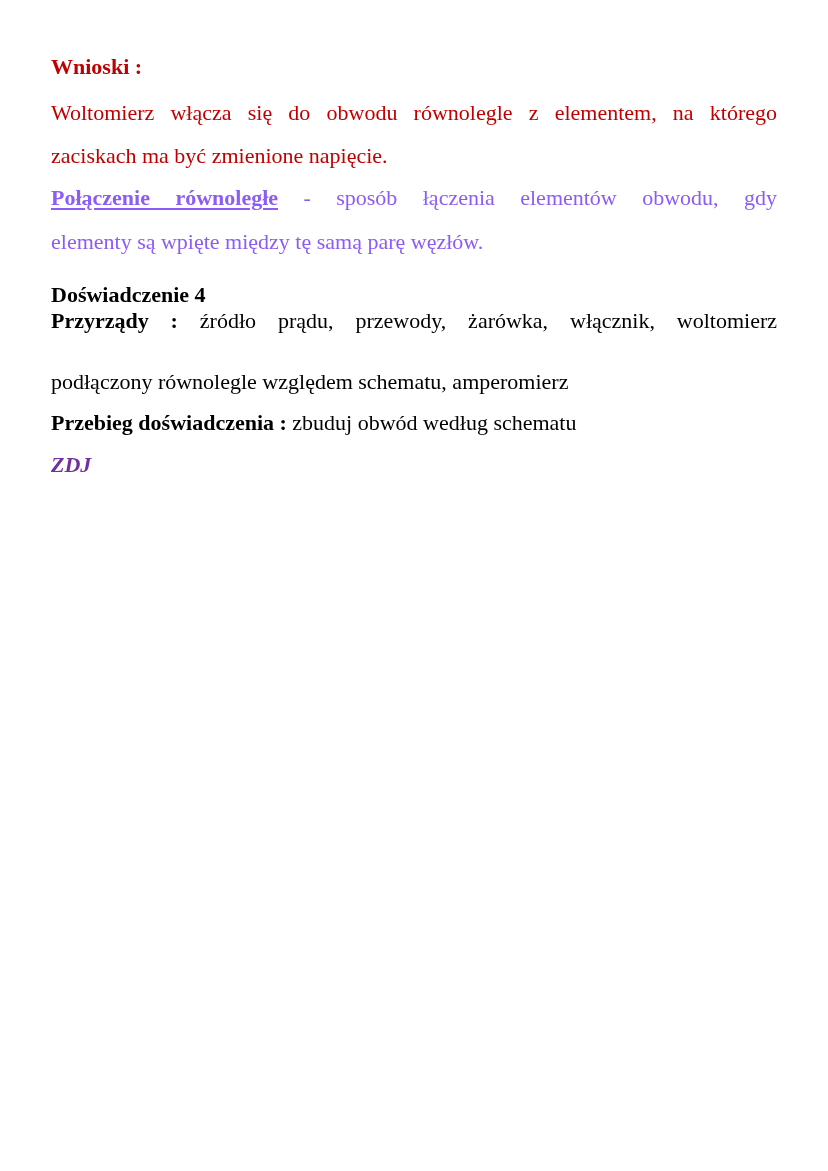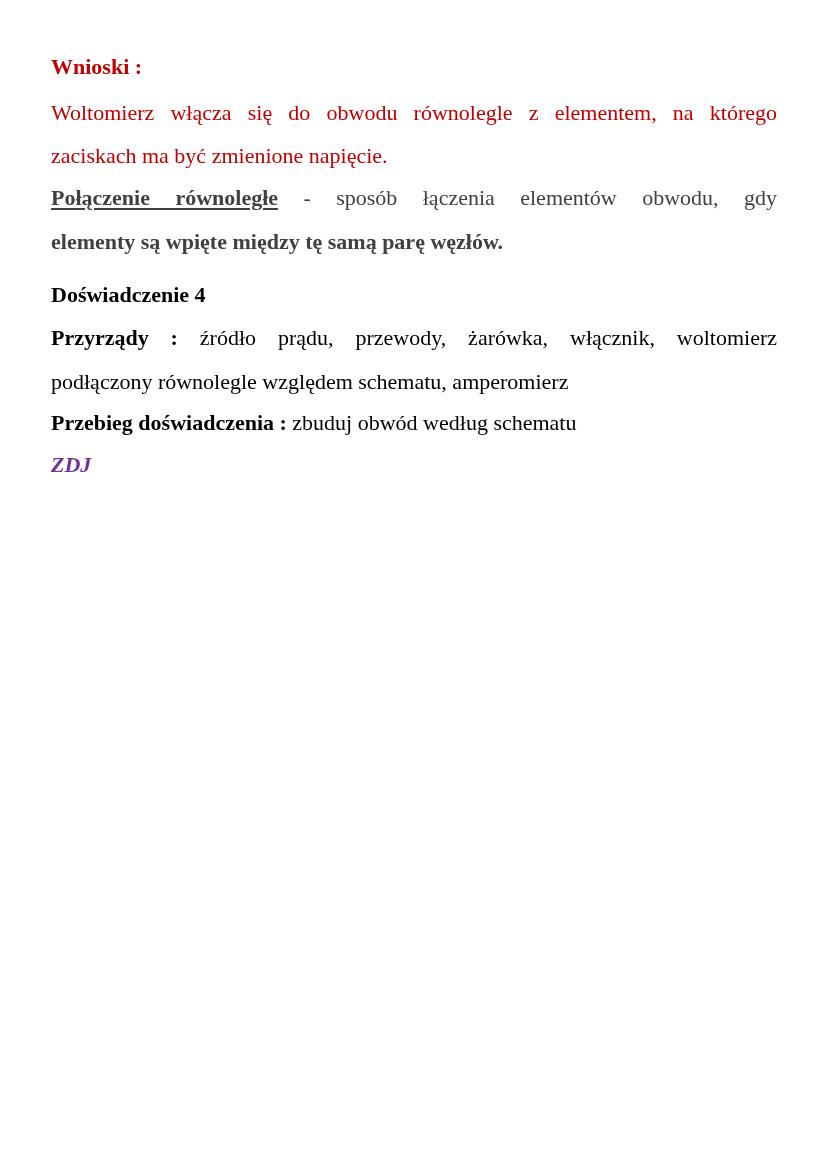--- a/index.html
+++ b/index.html
@@ -28,43 +28,43 @@
       white-space: nowrap;
       position: absolute;
       left: 0;
     }
     .justify {
       width: 726px;
       text-align: justify;
       text-align-last: justify;
     }
     .red { color: #c00000; text-align: right; }
-    .green { color: #404040; }
+    .green { color: #8b5cf6; }
     .purple { color: #7030a0; }
     .bold { font-weight: bold; }
     .underline { text-decoration: underline; text-underline-offset: 3px; }
   </style>
 </head>
 <body>
 
 <div class="page">
 
   <div class="line red bold" style="top:5px;">Wnioski :</div>
 
   <div class="line red justify" style="top:51px;">Woltomierz włącza się do obwodu równolegle z elementem, na którego</div>
   <div class="line red" style="top:94px;">zaciskach ma być zmienione napięcie.</div>
 
   <div class="line green justify" style="top:136px;">
     <span class="bold underline">Połączenie równoległe</span><span> - sposób łączenia elementów obwodu, gdy</span>
   </div>
-  <div class="line green" style="top:180px;font-weight:bold;">elementy są wpięte między tę samą parę węzłów.</div>
+  <div class="line green" style="top:180px;">elementy są wpięte między tę samą parę węzłów.</div>
 
   <div class="line bold" style="top:233px;text-align:center;">Doświadczenie 4</div>
 
-  <div class="line justify" style="top:276px;">
+  <div class="line justify" style="top:259px;">
     <span class="bold">Przyrządy :</span><span> źródło prądu, przewody, żarówka, włącznik, woltomierz</span>
   </div>
   <div class="line" style="top:320px;">podłączony równolegle względem schematu, amperomierz</div>
 
   <div class="line" style="top:361px;">
     <span class="bold">Przebieg doświadczenia :</span><span> zbuduj obwód według schematu</span>
   </div>
 
   <div class="line purple bold" style="top:403px;font-style:italic;">ZDJ</div>
 

